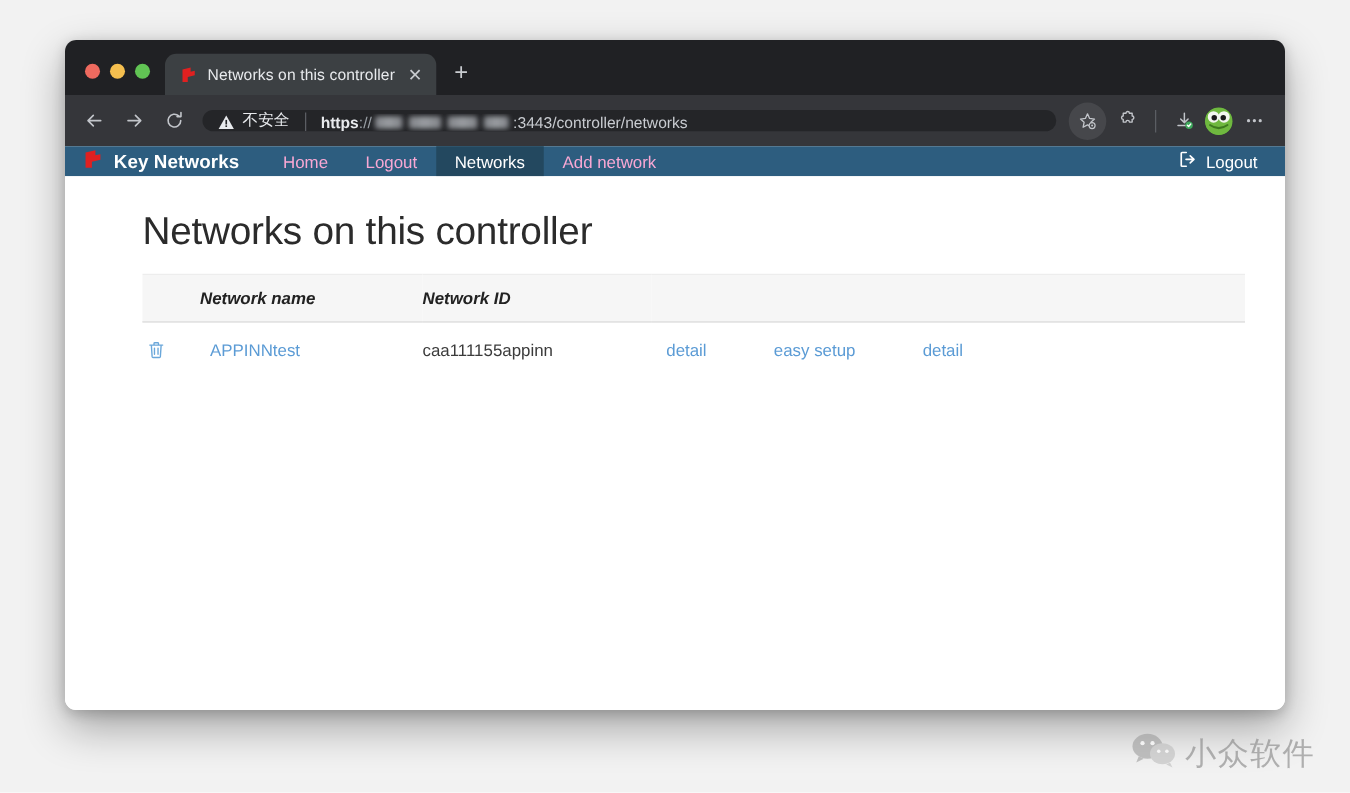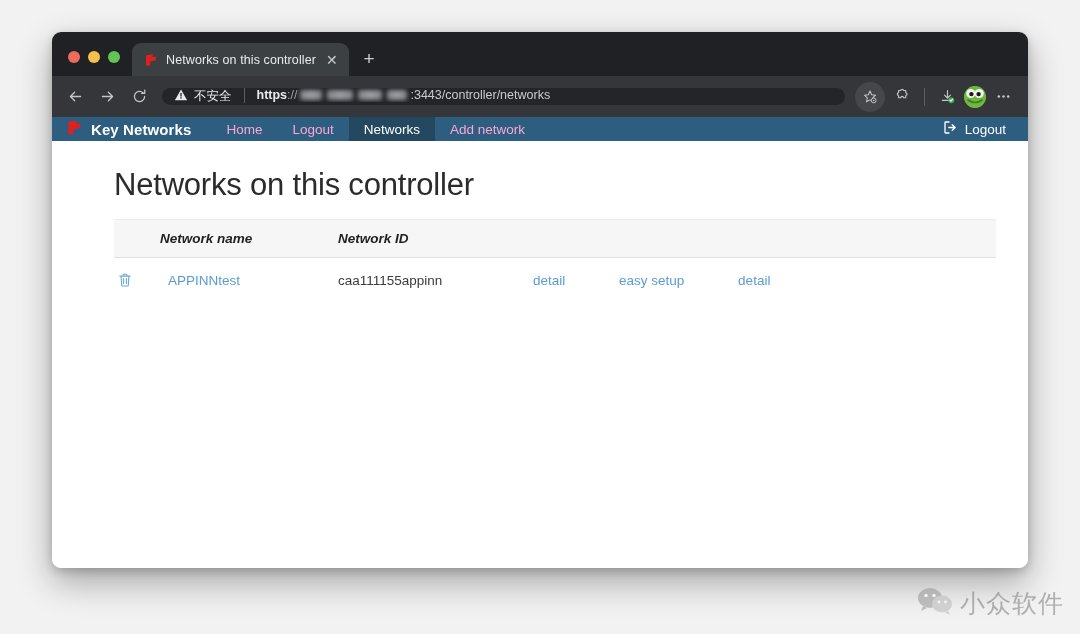--- a/index.html
+++ b/index.html
@@ -115,21 +115,21 @@
     color: #c2c5ca;
     flex: 0 0 auto;
   }
   #omnibox {
     flex: 1 1 auto;
     height: 17px;
     background: #242528;
     border-radius: 14px;
     margin: 0 8px 0 6px;
     display: flex;
-    align-items: flex-start;
+    align-items: flex-end;
     padding: 0 12px;
     gap: 6px;
     overflow: hidden;
   }
   .warn-icon { flex: 0 0 auto; display:flex; align-items:center; }
   .not-secure {
     color: #e8eaed;
     font-size: 12.5px;
     white-space: nowrap;
     flex: 0 0 auto;
@@ -270,21 +270,21 @@
     display: inline-flex;
     align-items: center;
     justify-content: center;
     width: 17px; height: 17px;
     color: #6aa7da;
   }
 
   
   #watermark {
     position: absolute;
-    right: 16px;
+    right: 28px;
     bottom: 14px;
     display: flex;
     align-items: center;
     gap: 7px;
     opacity: 0.58;
   }
   #watermark .wm-text {
     font-size: 25px;
     color: #808080;
     font-family: "DejaVu Sans", sans-serif;

